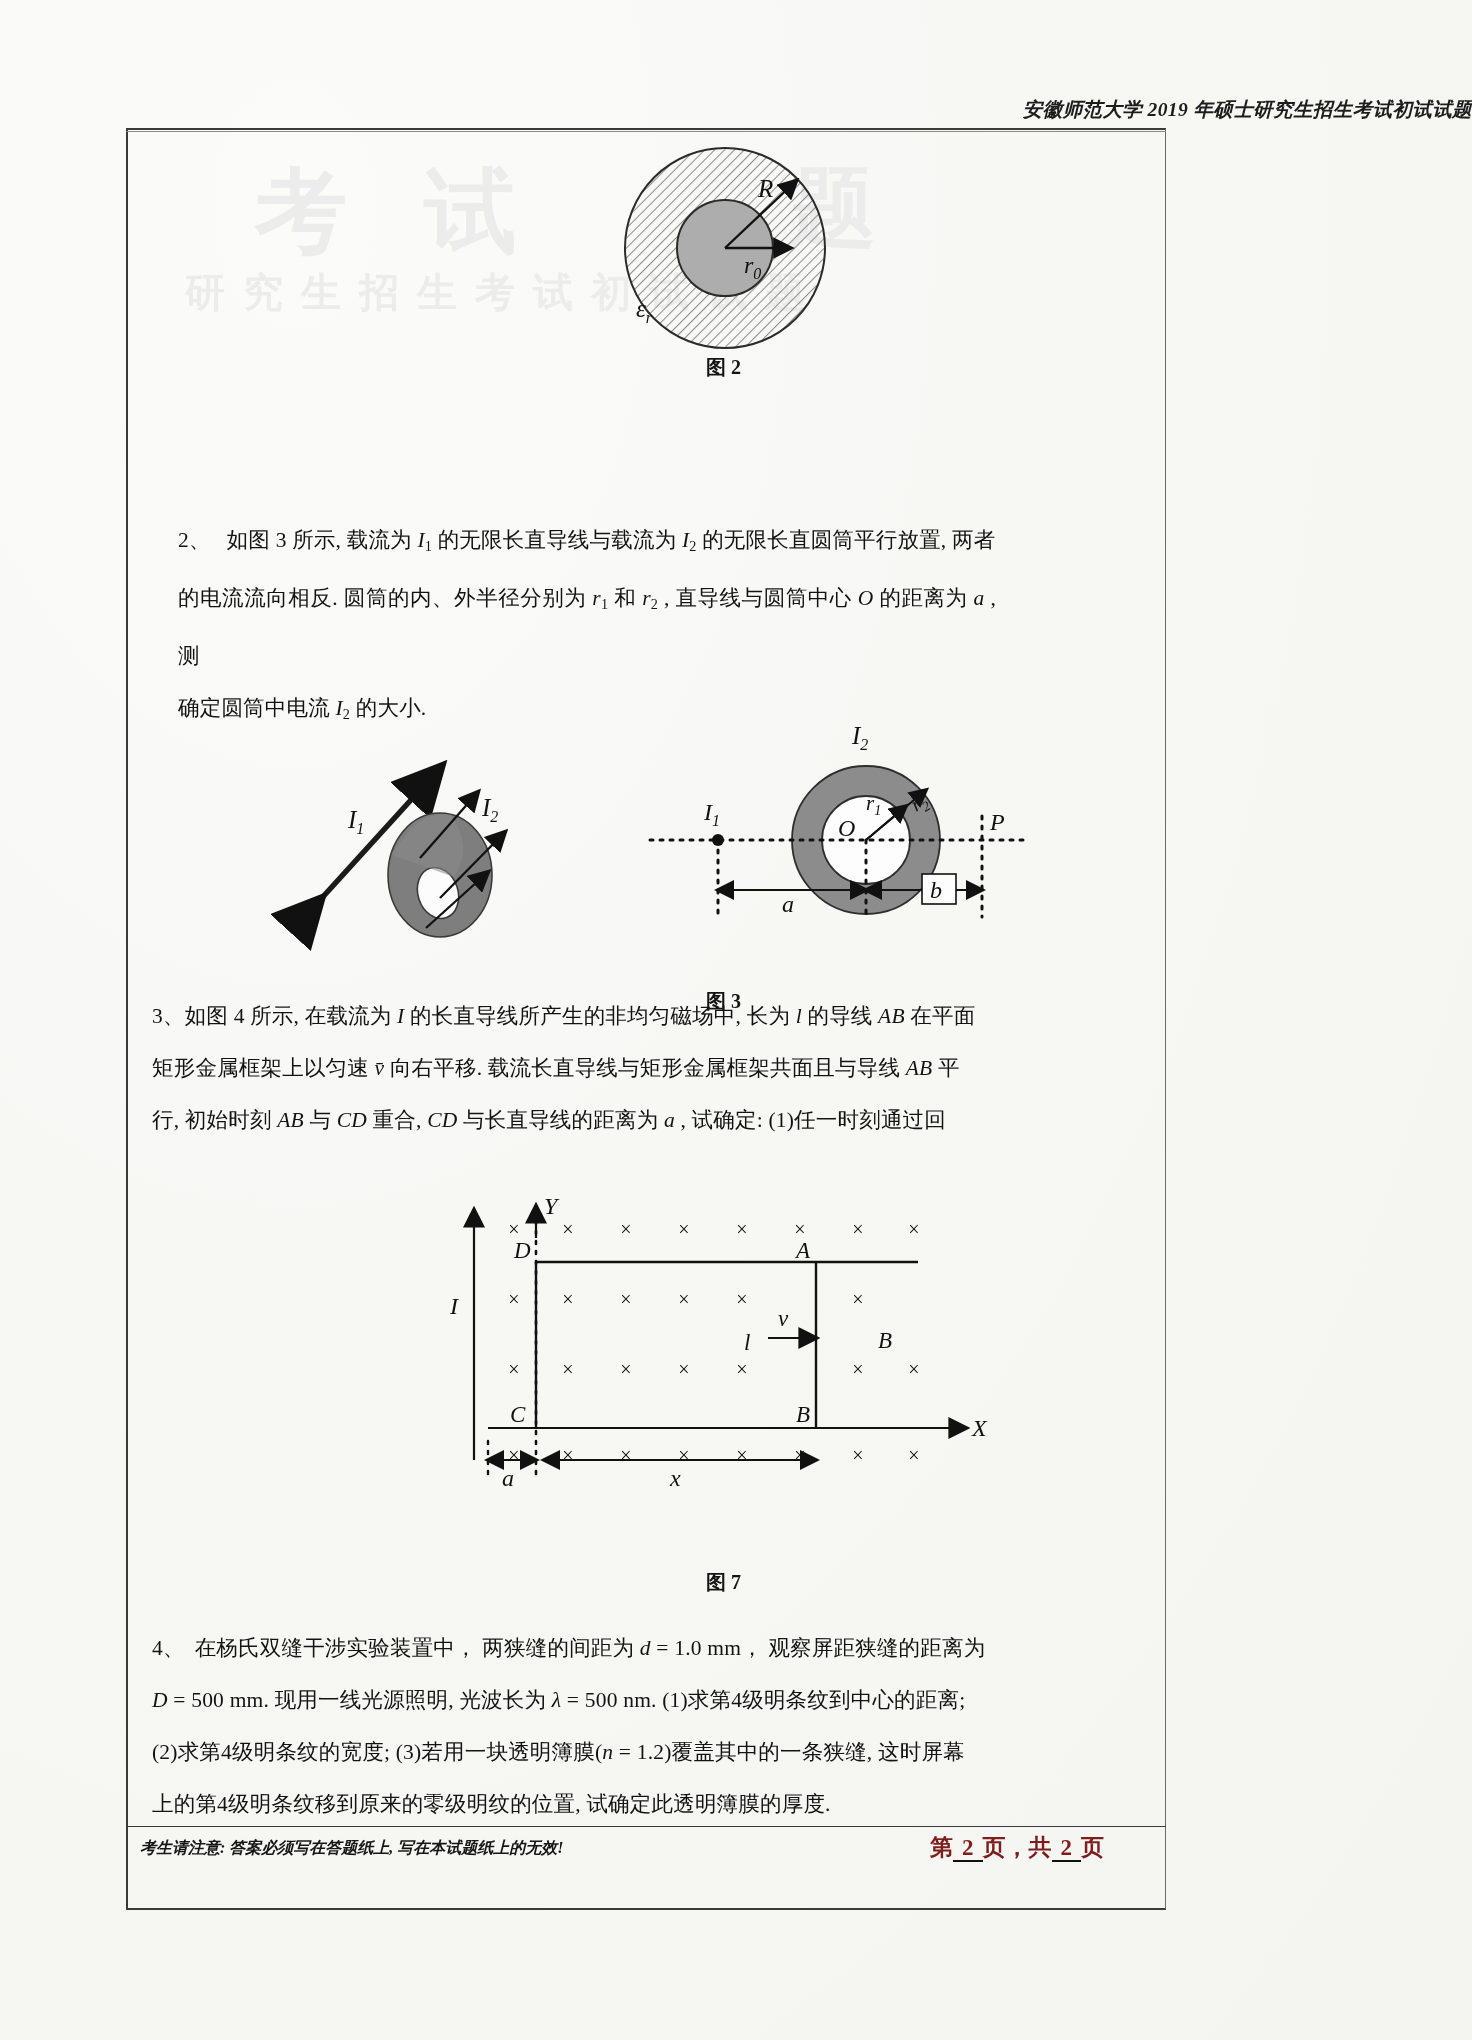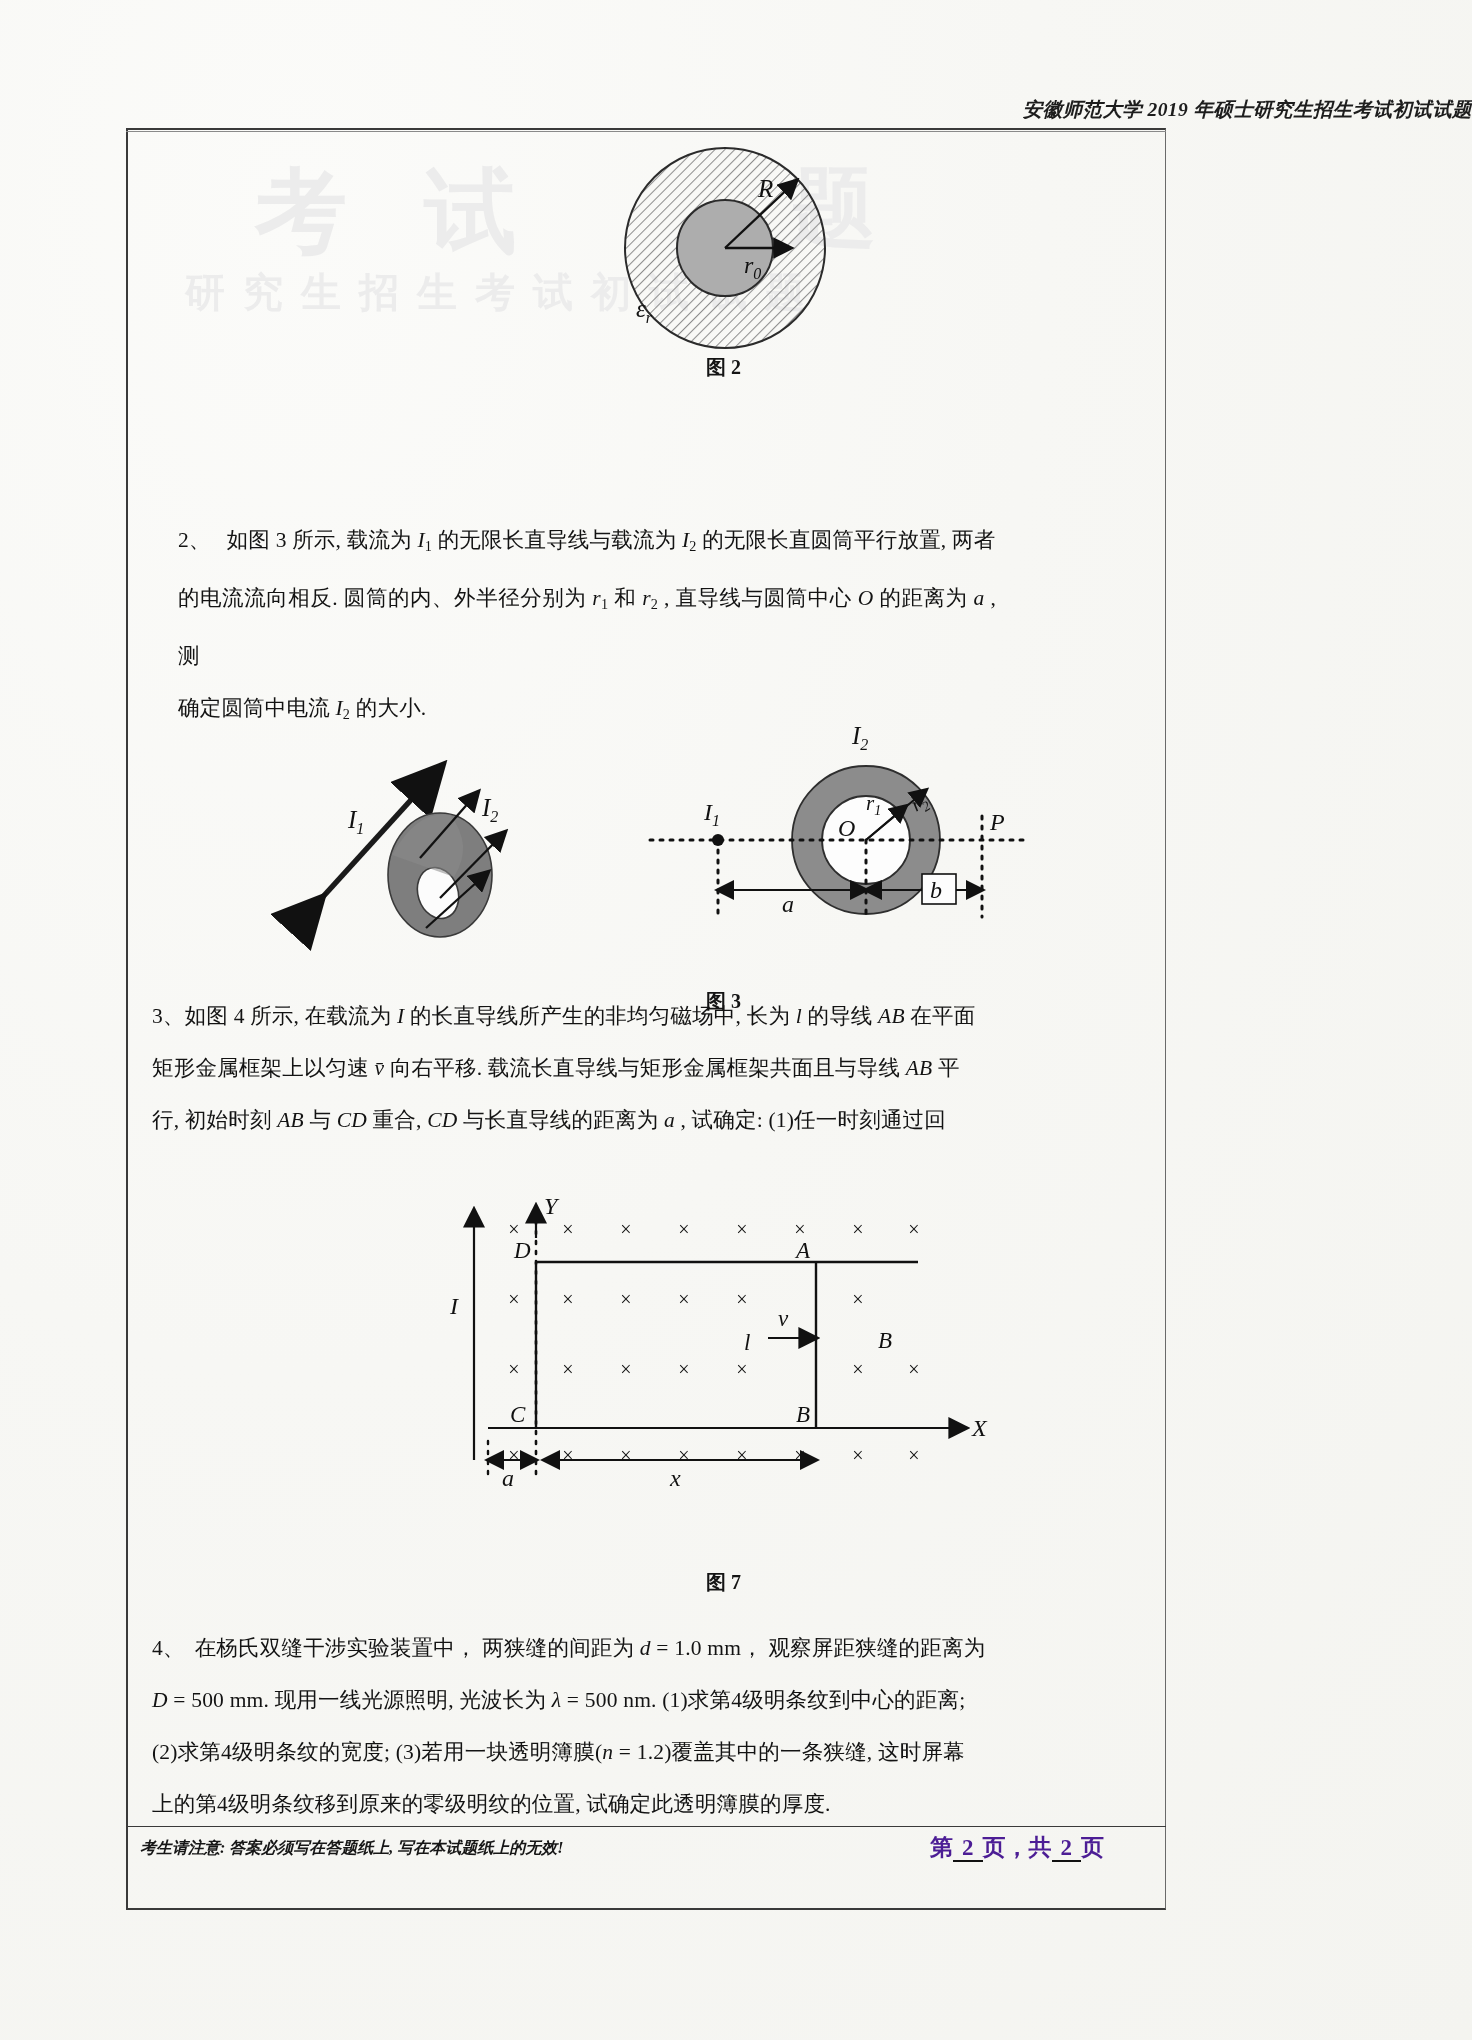--- a/index.html
+++ b/index.html
@@ -63,21 +63,21 @@
     font-weight:700;font-size:20px;color:#141414;
   }
 
   
   .footrule{position:absolute;left:126px;top:1826px;width:1040px;
             border-top:1.6px solid #3a3a3a;}
   .footL{position:absolute;left:140px;top:1838px;
     font-family:"Liberation Serif",serif;font-style:italic;font-weight:700;
     font-size:16px;color:#161616;}
   .footR{position:absolute;left:930px;top:1832px;
-    font-family:"Liberation Serif",serif;font-weight:700;font-size:23px;color:#4c1d95;}
+    font-family:"Liberation Serif",serif;font-weight:700;font-size:23px;color:#7f1d1d;}
   .footR u{text-decoration:none;border-bottom:2px solid #111;padding:0 9px;}
 
   svg{display:block;overflow:visible;}
   .fig{position:absolute;}
   text{font-family:"Liberation Serif",serif;}
 </style>
 </head>
 <body>
 
 <div class="scan"></div>

